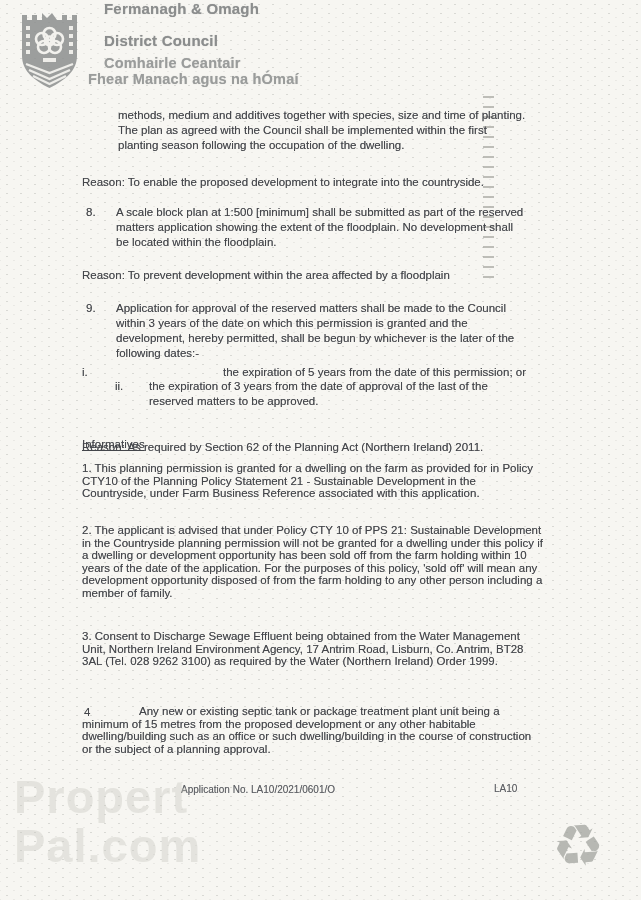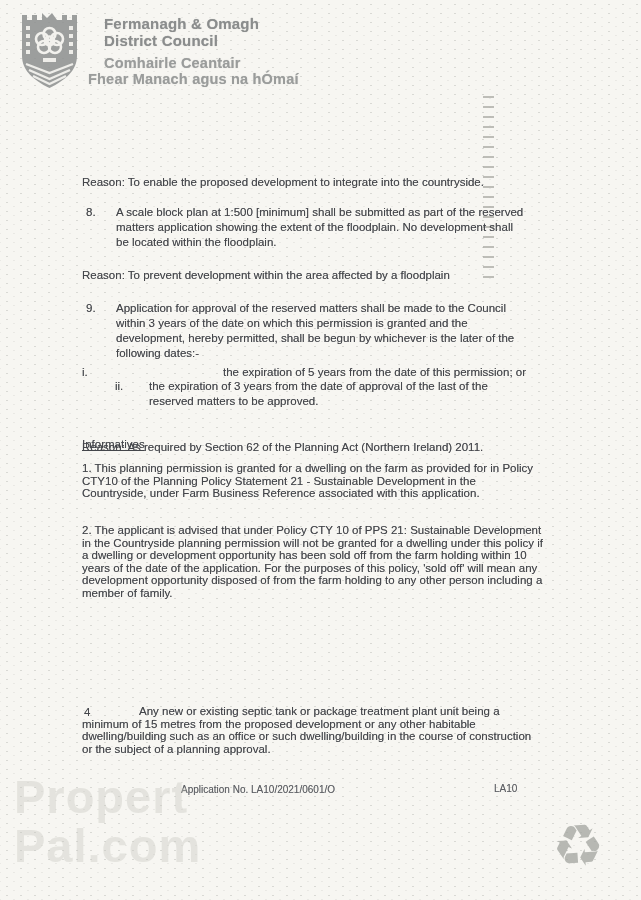--- a/index.html
+++ b/index.html
@@ -99,27 +99,28 @@
         <rect x="25" y="50" width="13" height="4"></rect>
       </g>
       <g stroke="#f7f6f2" stroke-width="2.4" fill="none" opacity="0.9">
         <path d="M8 56 L31.5 65 L55 56"></path>
         <path d="M11 62 L31.5 71 L52 62"></path>
         <path d="M15 68 L31.5 76 L48 68"></path>
       </g>
     </svg>
   </div>
 
-  <div class="abs hdr-en" style="left:104px;top:16px;">Fermanagh &amp; Omagh</div>
+  <div class="abs hdr-en" style="left:104px;top:1px;">Fermanagh &amp; Omagh</div>
   <div class="abs hdr-en" style="left:104px;top:33px;">District Council</div>
   <div class="abs hdr-ga" style="left:104px;top:55px;">Comhairle Ceantair</div>
   <div class="abs hdr-ga" style="left:88px;top:71px;">Fhear Manach agus na hÓmaí</div>
 
   <div class="abs dash-column" style="left:483px;top:96px;height:190px;"></div>
 
+  <p class="abs scan-text" style="left:118px;top:108px;width:410px;">methods, medium and additives together with species, size and time of planting. The plan as agreed with the Council shall be implemented within the first planting season following the occupation of the dwelling.</p>
 
   <p class="abs scan-text" style="left:82px;top:175px;width:470px;">Reason: To enable the proposed development to integrate into the countryside.</p>
 
   <div class="abs num-row" style="left:86px;top:205px;width:445px;">
     <span class="scan-text num-cell" style="width:30px;">8.</span>
     <p class="scan-text" style="width:408px;">A scale block plan at 1:500 [minimum] shall be submitted as part of the reserved matters application showing the extent of the floodplain. No development shall be located within the floodplain.</p>
   </div>
 
   <p class="abs scan-text" style="left:82px;top:268px;width:470px;">Reason: To prevent development within the area affected by a floodplain</p>
 
@@ -139,20 +140,21 @@
   </div>
 
   <p class="abs scan-text" style="left:82px;top:408px;width:480px;margin-top:32px;">Reason: As required by Section 62 of the Planning Act (Northern Ireland) 2011.</p>
 
   <p class="abs scan-text underlined" style="left:82px;top:437px;">Informatives</p>
 
   <p class="abs scan-text info-text" style="left:82px;top:462px;width:458px;">1. This planning permission is granted for a dwelling on the farm as provided for in Policy CTY10 of the Planning Policy Statement 21 - Sustainable Development in the Countryside, under Farm Business Reference associated with this application.</p>
 
   <p class="abs scan-text info-text" style="left:82px;top:524px;width:462px;">2. The applicant is advised that under Policy CTY 10 of PPS 21: Sustainable Development in the Countryside planning permission will not be granted for a dwelling under this policy if a dwelling or development opportunity has been sold off from the farm holding within 10 years of the date of the application. For the purposes of this policy, 'sold off' will mean any development opportunity disposed of from the farm holding to any other person including a member of family.</p>
 
+  <p class="abs scan-text info-text" style="left:82px;top:630px;width:448px;">3. Consent to Discharge Sewage Effluent being obtained from the Water Management Unit, Northern Ireland Environment Agency, 17 Antrim Road, Lisburn, Co. Antrim, BT28 3AL (Tel. 028 9262 3100) as required by the Water (Northern Ireland) Order 1999.</p>
 
   <span class="abs scan-text" style="left:84px;top:705px;">4</span>
   <p class="abs scan-text info-text indent-first" style="left:82px;top:705px;width:452px;">Any new or existing septic tank or package treatment plant unit being a minimum of 15 metres from the proposed development or any other habitable dwelling/building such as an office or such dwelling/building in the course of construction or the subject of a planning approval.</p>
 
   <div class="abs footer-text" style="left:145px;top:784px;">Application No. LA10/2021/0601/O</div>
   <div class="abs footer-text" style="left:458px;top:783px;">LA10</div>
 
   <div class="abs" style="left:14px;top:772px;">
     <div class="watermark">Propert</div>
     <div class="watermark">Pal.com</div>

